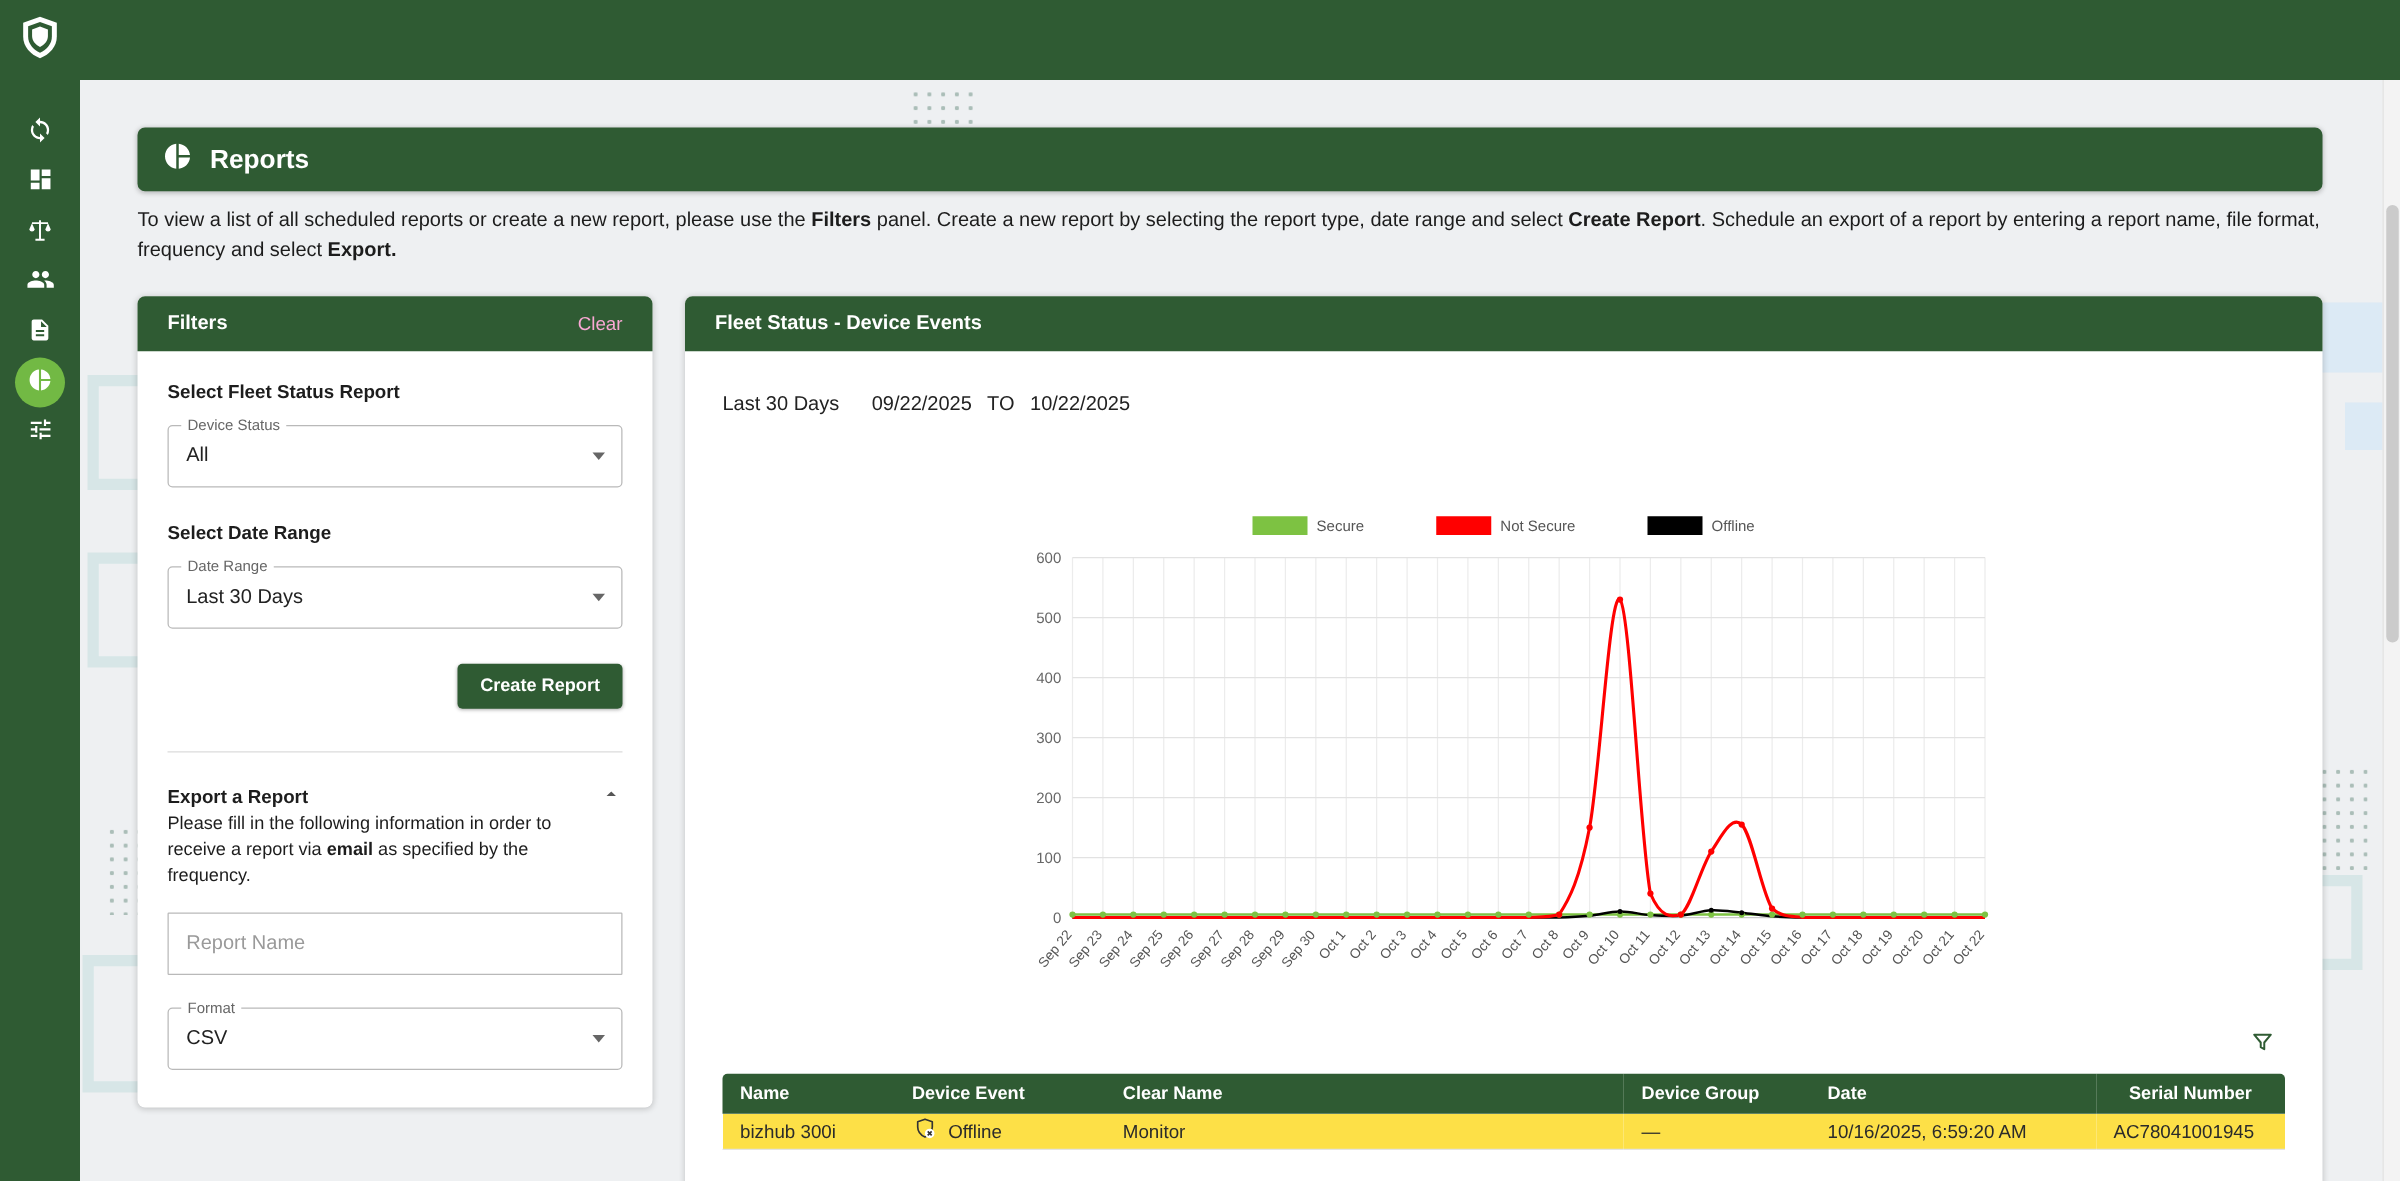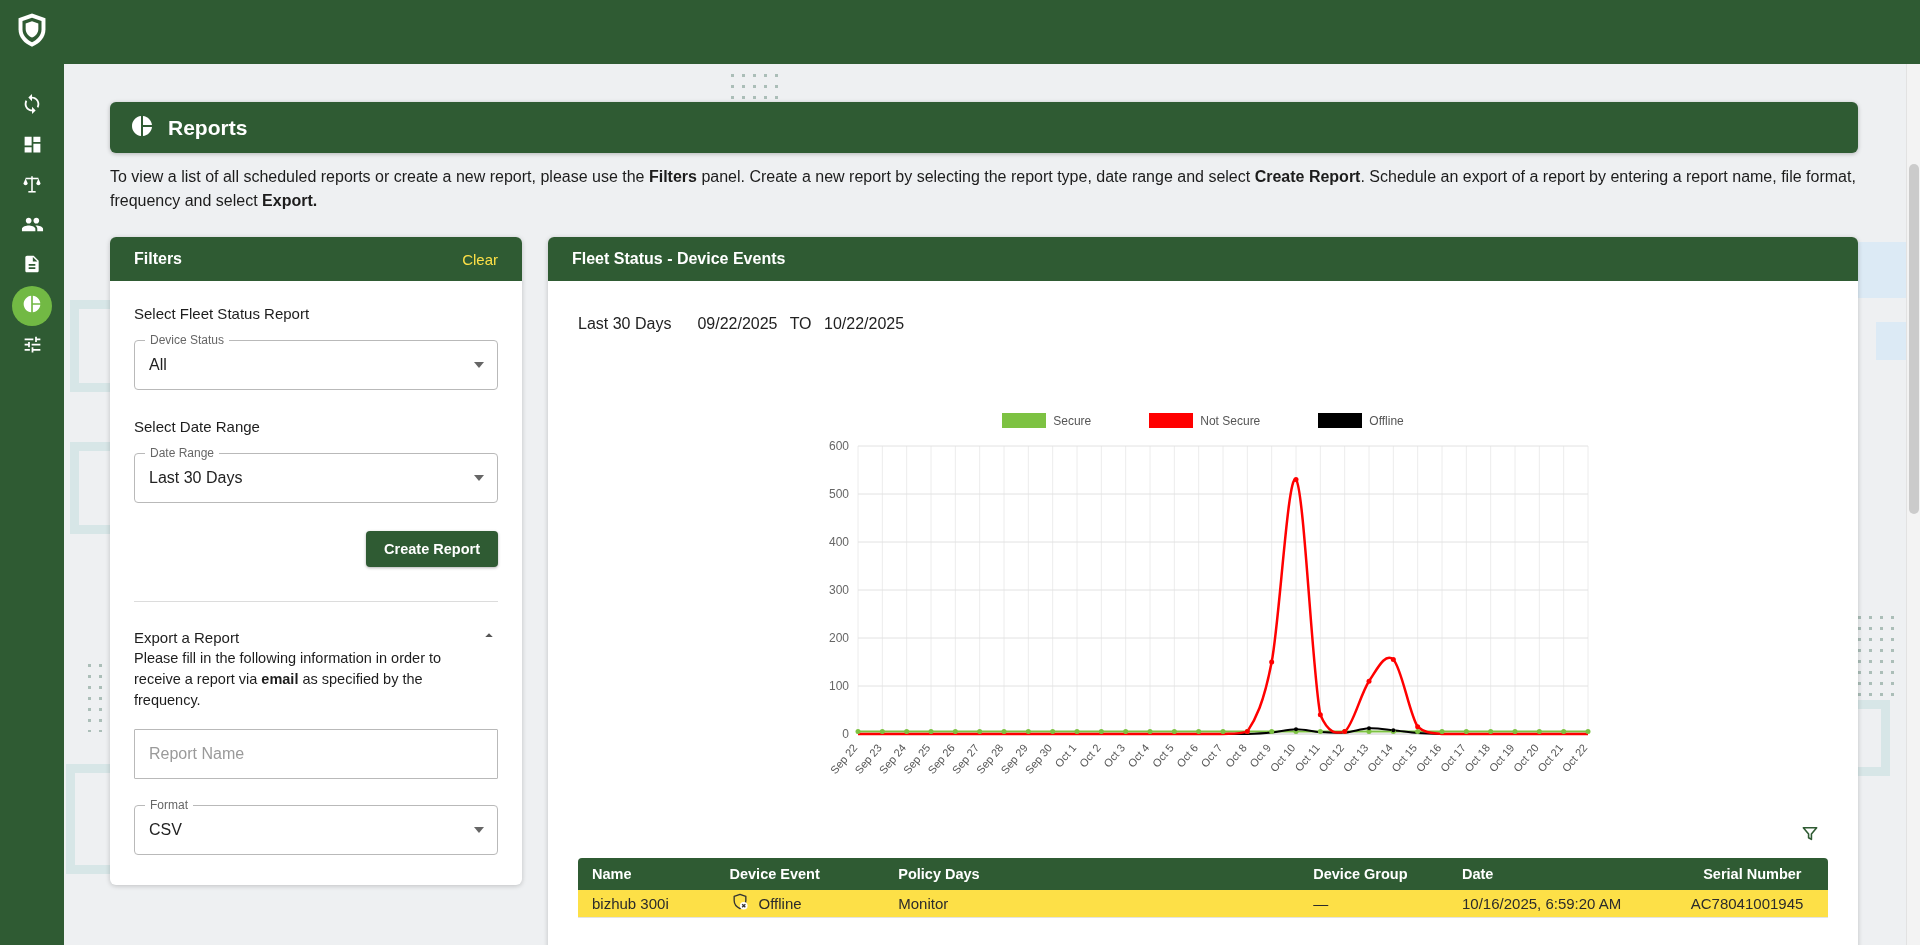--- a/index.html
+++ b/index.html
@@ -40,25 +40,25 @@
   .page-header h1{ font-size:21px; font-weight:bold; }
   .page-desc{ margin-top:12px; font-size:16px; line-height:24px; color:#1c1c1c; max-width:1748px; }
   .cards-row{ display:flex; gap:26px; margin-top:24px; align-items:flex-start; }
   .card{ background:#fff; border-radius:6px; box-shadow:0 1px 5px rgba(0,0,0,.2); }
   .card-header{
     height:44px; background:#2f5b33; border-radius:6px 6px 0 0;
     display:flex; align-items:center; justify-content:space-between;
     padding:0 24px; color:#fff;
   }
   .card-header .card-title{ font-size:16px; font-weight:bold; }
-  .clear-btn{ background:none; border:none; color:#fde047; font-size:15px; cursor:pointer; font-family:inherit; }
+  .clear-btn{ background:none; border:none; color:#f9a8d4; font-size:15px; cursor:pointer; font-family:inherit; }
   
   .filters-card{ width:412px; flex:none; }
   .filters-body{ padding:24px 24px 30px; }
-  .section-heading{ font-size:15px; font-weight:normal; color:#1d1d1d; }
+  .section-heading{ font-size:15px; font-weight:bold; color:#1d1d1d; }
   .field{
     position:relative; border:1px solid #b9b9b9; border-radius:4px; height:50px;
     display:flex; align-items:center; padding:0 36px 0 14px; background:#fff; cursor:pointer;
   }
   .field-label{
     position:absolute; top:-8px; left:10px; background:#fff; padding:0 5px;
     font-size:12px; color:#666;
   }
   .field-value{ font-size:16px; color:#222; }
   .field-value.placeholder{ color:#8a8a8a; }
@@ -434,21 +434,21 @@
                 <col style="width:13.5%">
                 <col style="width:33.2%">
               <col style="width:11.9%">
                 <col style="width:18.3%">
                 <col style="width:12.1%">
             </colgroup>
             <thead>
               <tr>
                 <th>Name</th>
                 <th>Device Event</th>
-                <th>Policy Days</th>
+                <th>Clear Name</th>
                 <th>Device Group</th>
                 <th>Date</th>
                 <th>Serial Number</th>
               </tr>
             </thead>
             <tbody>
               <tr>
                 <td>bizhub 300i</td>
                 <td>
                   <span class="event-cell">

